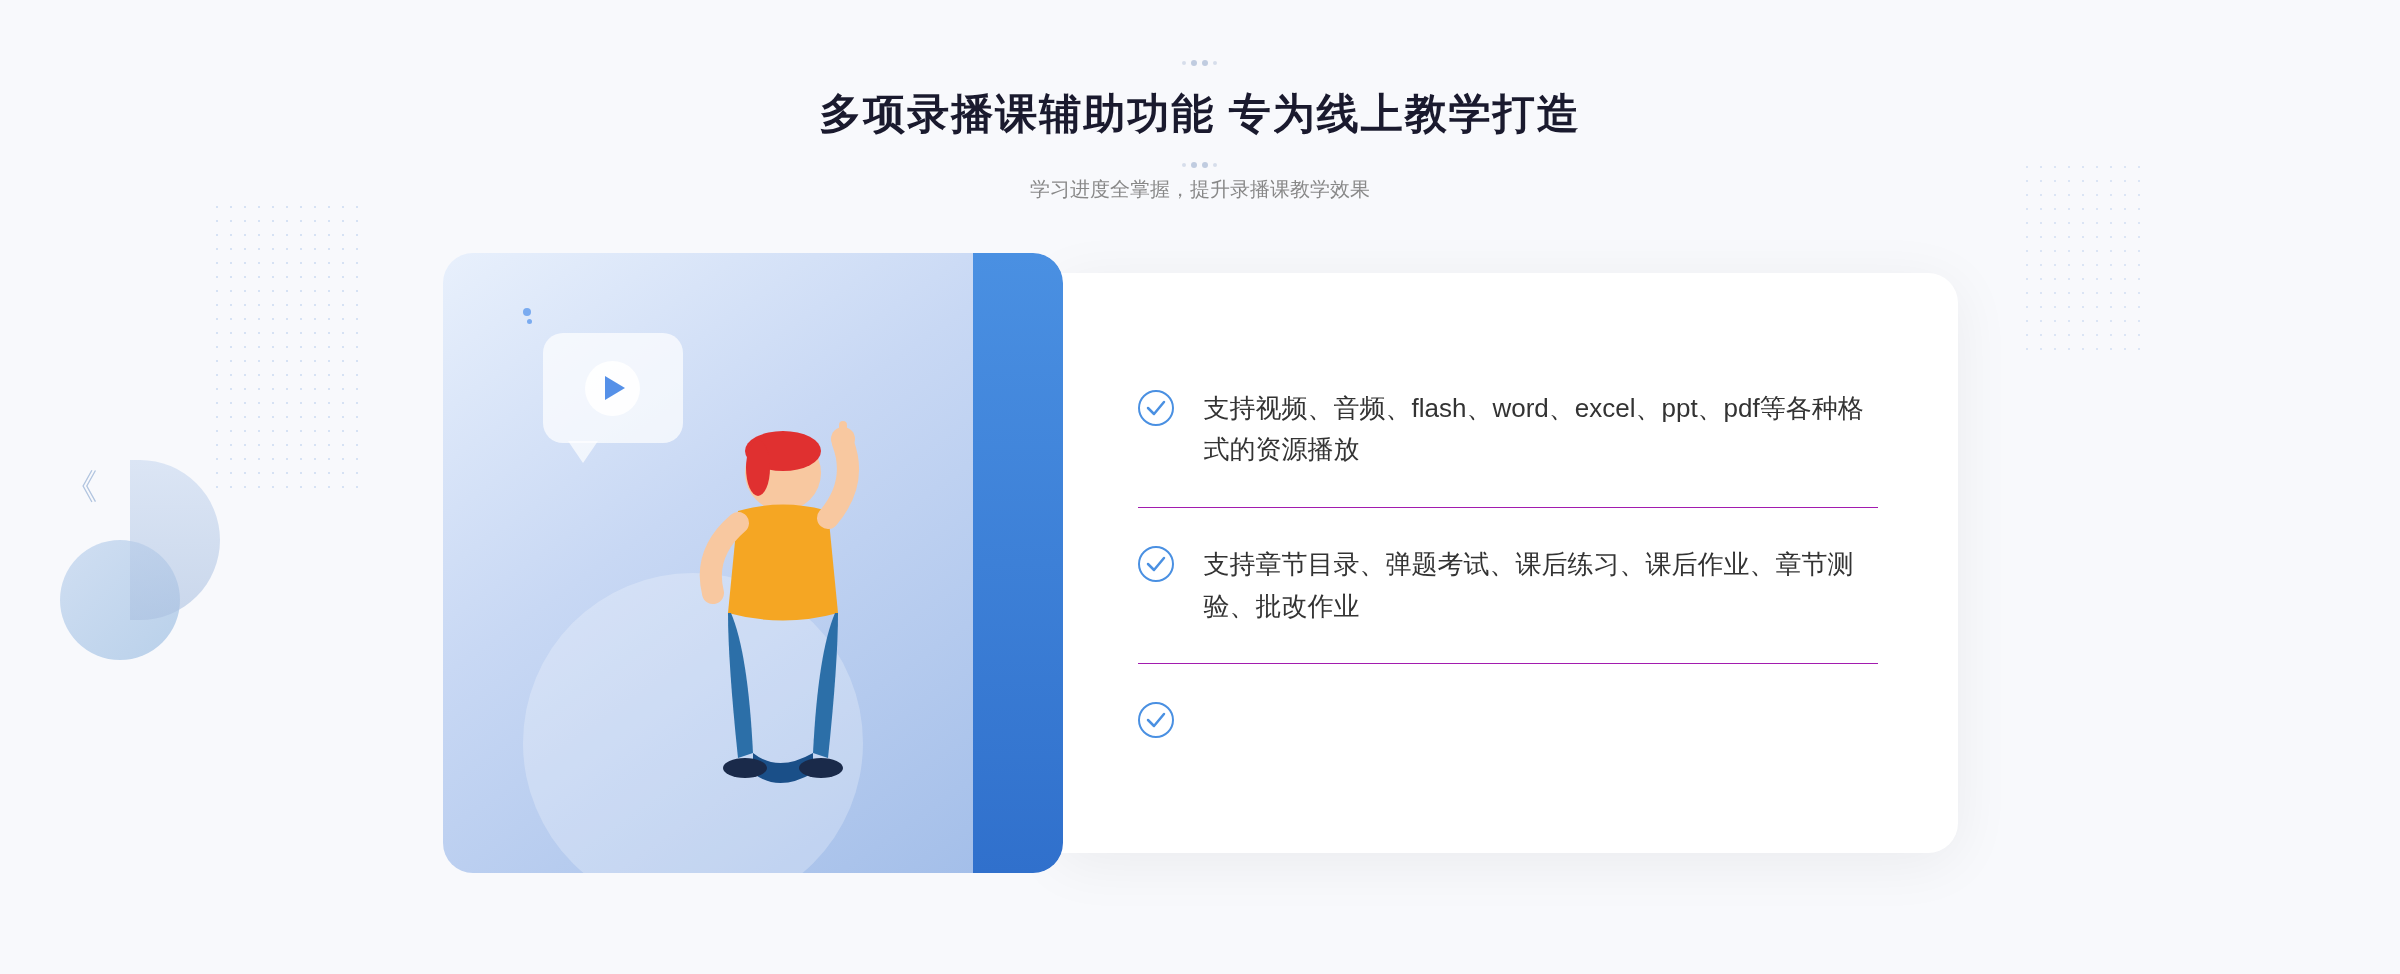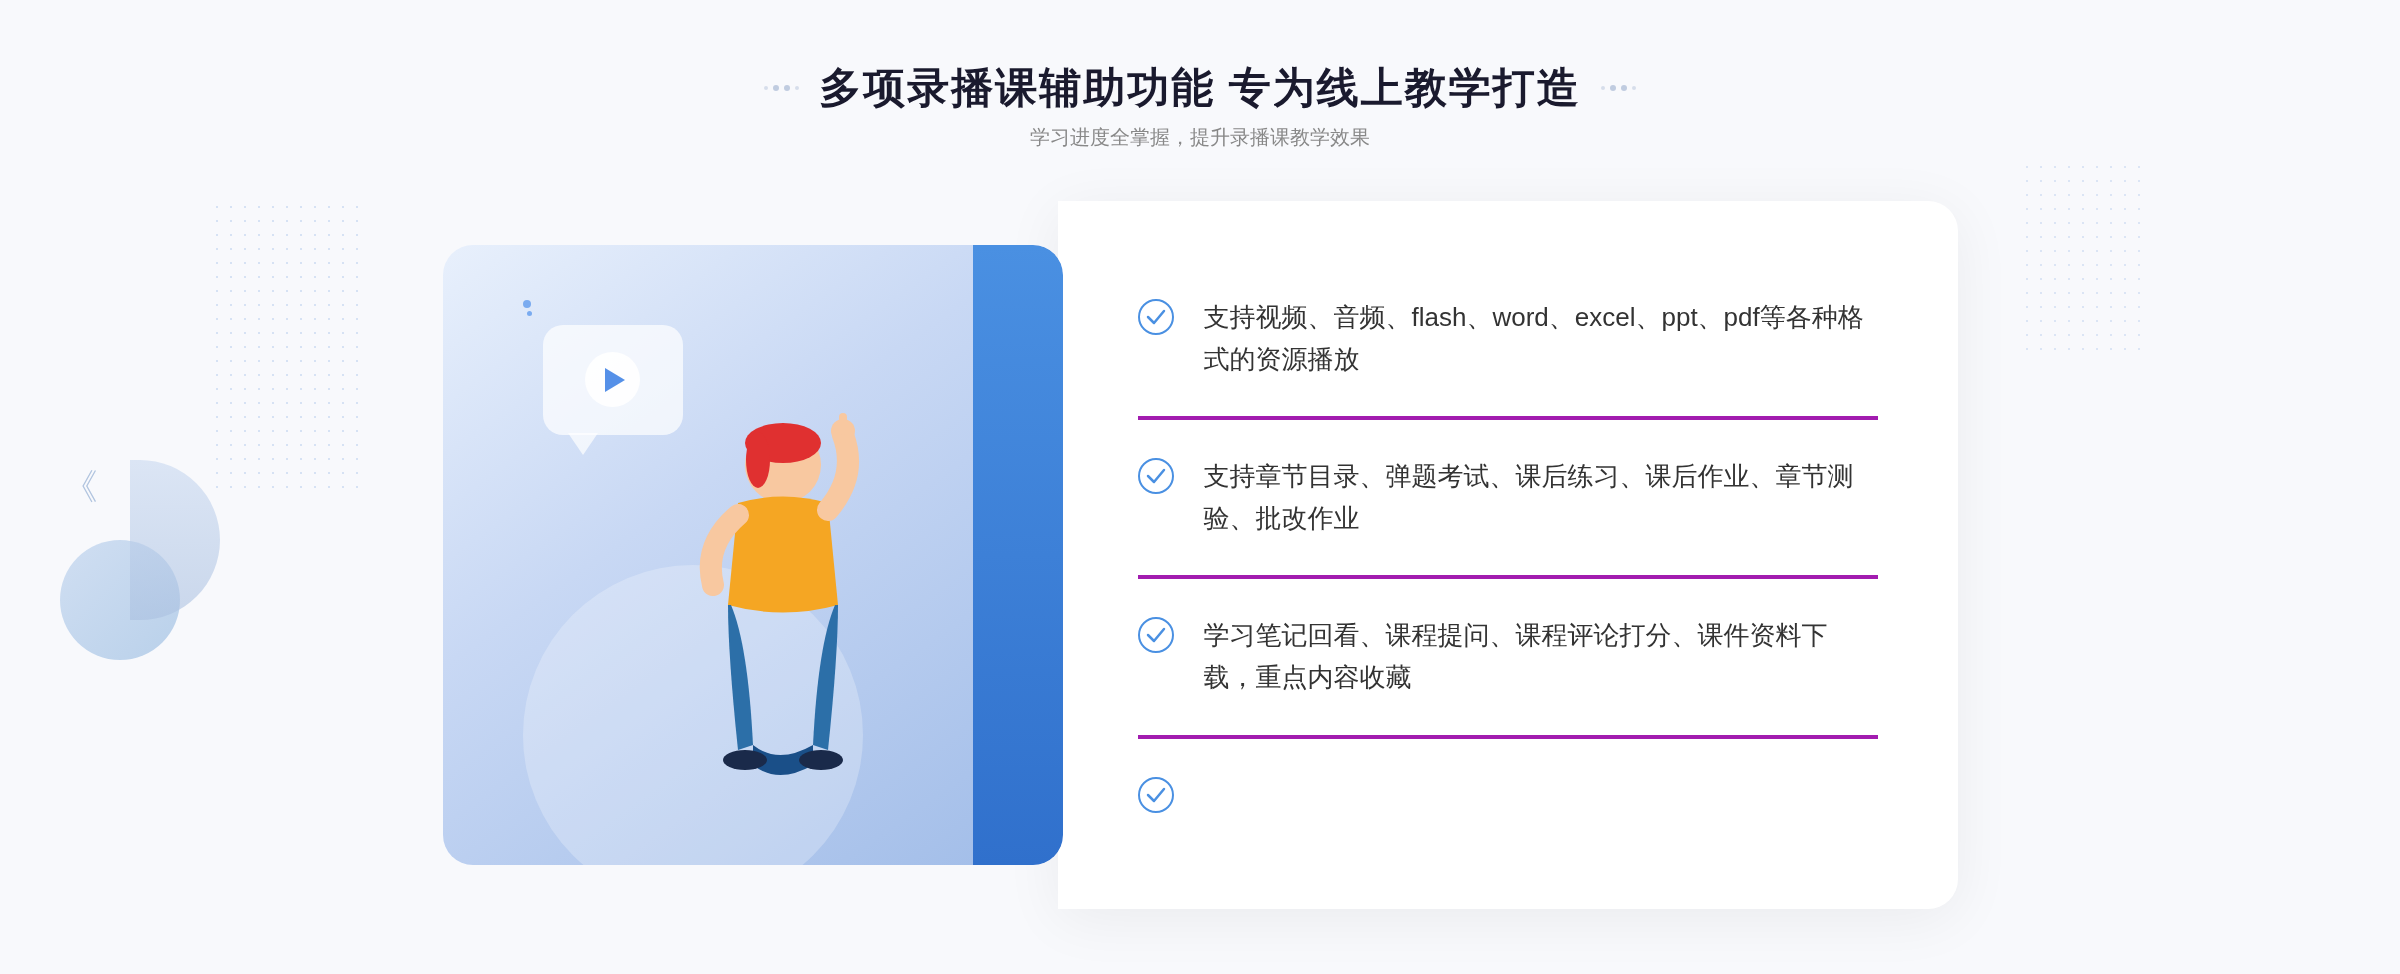--- a/index.html
+++ b/index.html
@@ -77,20 +77,21 @@
       text-align: center;
       padding-top: 60px;
       position: relative;
     }
 
     .header-decorators {
       display: flex;
       align-items: center;
       justify-content: flex-start;
       gap: 20px;
+      flex-direction: column;
     }
 
     .decorator-dots {
       display: flex;
       gap: 5px;
       align-items: center;
     }
 
     .decorator-dots span {
       display: inline-block;
@@ -256,21 +257,21 @@
       display: flex;
       flex-direction: column;
       justify-content: center;
       gap: 0;
     }
 
     .feature-item {
       display: flex;
       align-items: flex-start;
       padding: 36px 0;
-      border-bottom: 4px solid #a21caf;
+      border-bottom: 1px solid #a21caf;
     }
 
     .feature-item:last-child {
       border-bottom: none;
     }
 
     .feature-check-icon {
       width: 36px;
       height: 36px;
       margin-right: 30px;
@@ -402,35 +403,26 @@
       <div class="feature-item">
         <div class="feature-check-icon">
           <svg viewBox="0 0 36 36" xmlns="http://www.w3.org/2000/svg">
             <circle cx="18" cy="18" r="17" fill="none" stroke="#4a90e2" stroke-width="2"></circle>
             <polyline points="10,18 16,24 26,12" fill="none" stroke="#4a90e2" stroke-width="2.5" stroke-linecap="round" stroke-linejoin="round"></polyline>
           </svg>
         </div>
         <span class="feature-text">支持章节目录、弹题考试、课后练习、课后作业、章节测验、批改作业</span>
       </div>
 
+
       <div class="feature-item">
         <div class="feature-check-icon">
           <svg viewBox="0 0 36 36" xmlns="http://www.w3.org/2000/svg">
             <circle cx="18" cy="18" r="17" fill="none" stroke="#4a90e2" stroke-width="2"></circle>
             <polyline points="10,18 16,24 26,12" fill="none" stroke="#4a90e2" stroke-width="2.5" stroke-linecap="round" stroke-linejoin="round"></polyline>
           </svg>
         </div>
-        <span class="feature-text">学习笔记回看、课程提问、课程评论打分、课件资料下载，重点内容收藏</span>
-      </div>
-
-      <div class="feature-item">
-        <div class="feature-check-icon">
-          <svg viewBox="0 0 36 36" xmlns="http://www.w3.org/2000/svg">
-            <circle cx="18" cy="18" r="17" fill="none" stroke="#4a90e2" stroke-width="2"></circle>
-            <polyline points="10,18 16,24 26,12" fill="none" stroke="#4a90e2" stroke-width="2.5" stroke-linecap="round" stroke-linejoin="round"></polyline>
-          </svg>
-        </div>
       </div>
 
     </div>
   </div>
 
 </div>
 
 </body></html>

